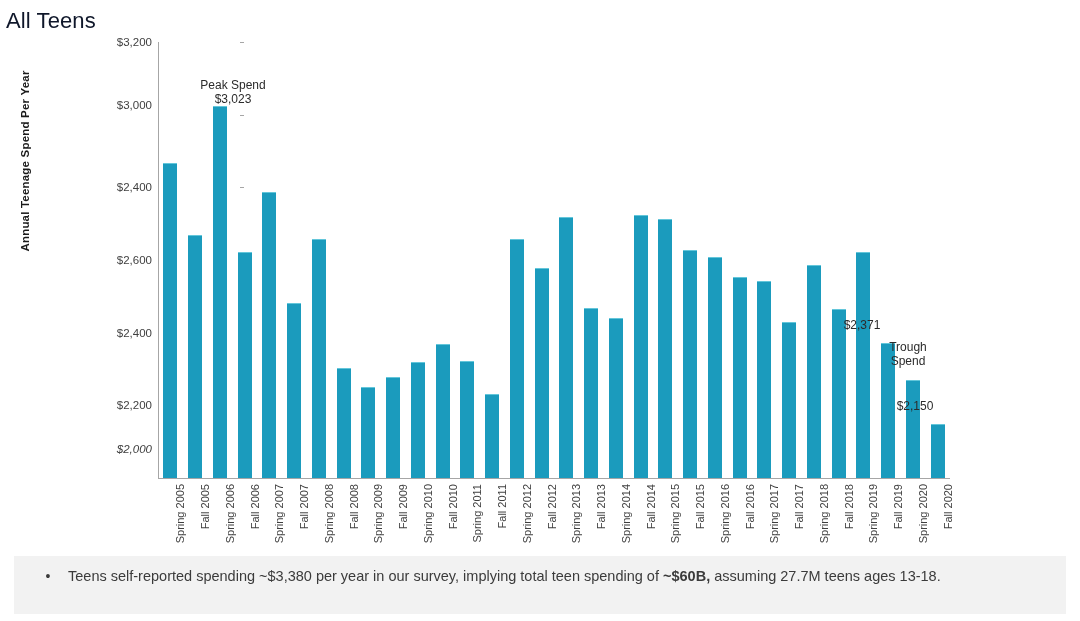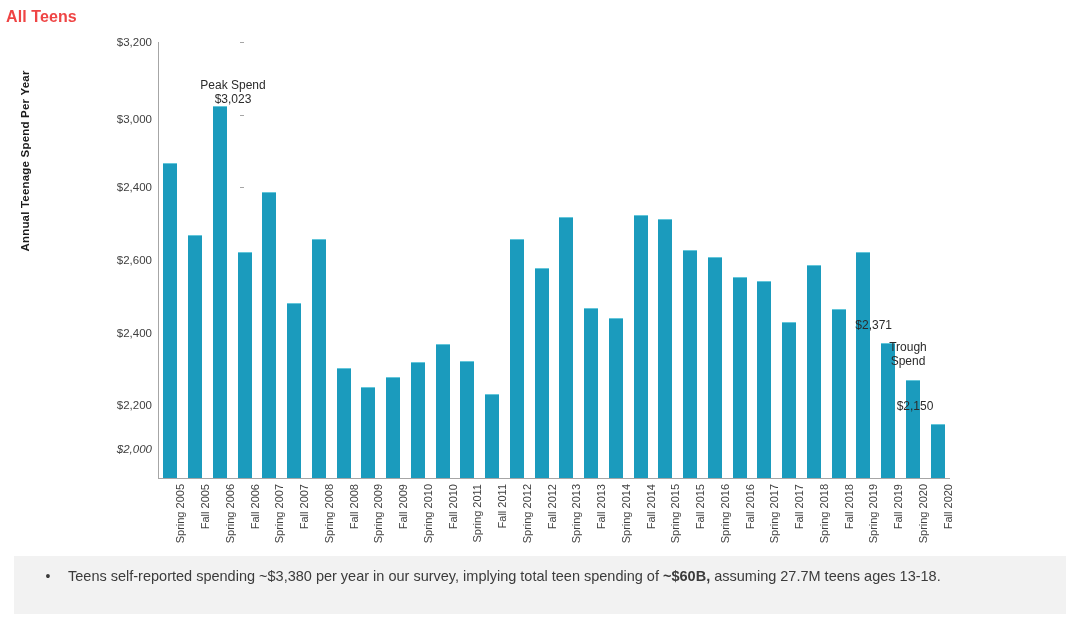--- a/index.html
+++ b/index.html
@@ -7,21 +7,21 @@
     width: 1080px; height: 621px;
     background: #ffffff;
     font-family: "Liberation Sans", sans-serif;
     overflow: hidden;
   }
   #root { position: relative; width: 1080px; height: 621px; }
 
   
   #title {
     position: absolute; left: 6px; top: 8px;
-    font-size: 16px; color: #ef4444; font-weight: 700;
+    font-size: 22px; color: #0f172a; font-weight: 400;
     letter-spacing: .1px;
   }
 
   
   #chart-area { position: absolute; left: 0; top: 0; width: 932px; height: 548px; }
 
   
   #plot {
     position: absolute;
     left: 158px; top: 42px;
@@ -81,21 +81,21 @@
 
   
   .annot {
     position: absolute;
     font-size: 12px; color: #2b2b2b;
     white-space: pre-line;
     text-align: center;
     line-height: 1.18;
   }
   #annot-peak   { left: 178px; top: 78px;  width: 110px; }
-  #annot-2371   { left: 832px; top: 318px; width: 60px;  text-align: right; }
+  #annot-2371   { left: 832px; top: 318px; width: 60px;  text-align: center; }
   #annot-trough { left: 870px; top: 340px; width: 76px; }
   #annot-2150   { left: 885px; top: 399px; width: 60px;  text-align: center; }
 
   
   #footer {
     position: absolute; left: 14px; top: 556px;
     width: 1052px; height: 58px;
     background: #f2f2f2;
     display: flex;
     align-items: flex-start;
@@ -120,21 +120,21 @@
   <div id="title">All Teens</div>
 
   <div id="chart-area">
 
     <div id="axis-line"></div>
     <div id="base-line"></div>
 
     <div id="ylabels">
         <div class="ytick-label" style="top: 42px;">$3,200</div>
         <div class="ytick-mark" style="top: 42px;"></div>
-        <div class="ytick-label" style="top: 119px;">$3,000</div>
+        <div class="ytick-label" style="top: 105px;">$3,000</div>
         <div class="ytick-mark" style="top: 114.667px;"></div>
         <div class="ytick-label" style="top: 187.333px;">$2,400</div>
         <div class="ytick-mark" style="top: 187.333px;"></div>
         <div class="ytick-label" style="top: 260px;">$2,600</div>
         <div class="ytick-mark" style="top: 260px;"></div>
         <div class="ytick-label" style="top: 332.667px;">$2,400</div>
         <div class="ytick-mark" style="top: 332.667px;"></div>
         <div class="ytick-label" style="top: 405.333px; text-align: right;">$2,200</div>
         <div class="ytick-mark" style="top: 405.333px;"></div>
         <div class="ytick-label" style="top: 449px; font-style: italic;">$2,000</div>

